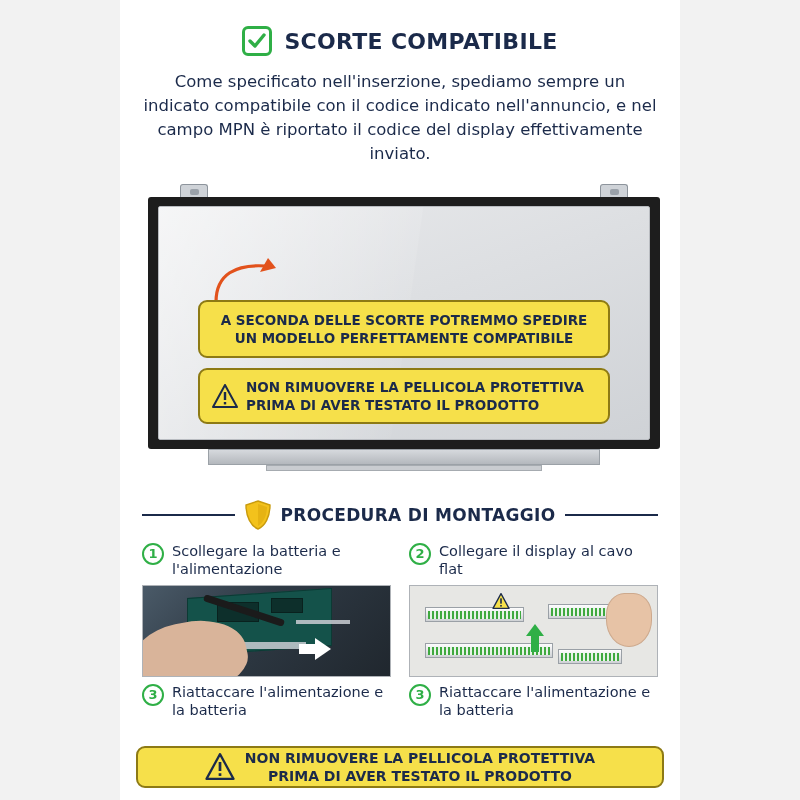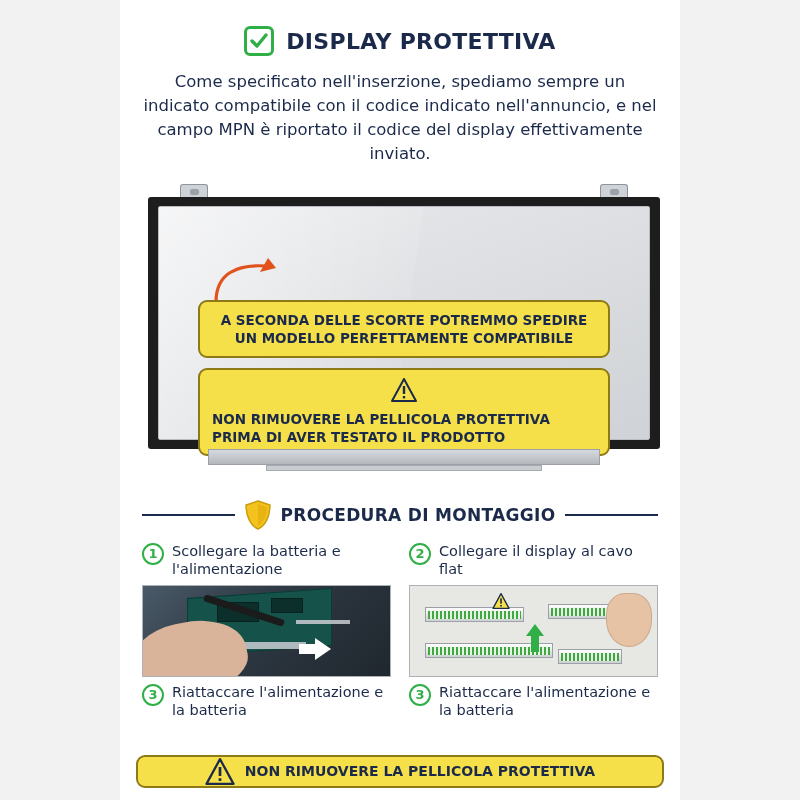--- a/index.html
+++ b/index.html
@@ -182,21 +182,20 @@
   }
   .yellow-box.one { top: 116px; }
   .yellow-box.two {
     top: 184px;
     display: flex;
     align-items: center;
     justify-content: center;
     gap: 8px;
     text-align: left;
     padding: 8px 12px;
-    flex-direction: column;
   }
   .warn-tri { flex: 0 0 auto; }
 
   
   .proc-head {
     display: flex;
     align-items: center;
     gap: 10px;
     margin: 16px 22px 0 22px;
   }
@@ -406,21 +405,21 @@
   <div class="side-band right"></div>
 
   <div class="content">
 
     <div class="header-row">
       <span class="check-box-icon">
         <svg width="20" height="20" viewBox="0 0 20 20" aria-hidden="true">
           <polyline points="3,10 8,15 17,4" fill="none" stroke="#2faf46" stroke-width="3.4" stroke-linecap="round" stroke-linejoin="round"></polyline>
         </svg>
       </span>
-      <span class="header-title">DISPLAY PROTETTIVA</span>
+      <span class="header-title">SCORTE COMPATIBILE</span>
     </div>
 
     <p class="intro">Come specificato nell'inserzione, spediamo sempre un indicato compatibile con il codice indicato nell'annuncio, e nel campo MPN è riportato il codice del display effettivamente inviato.</p>
 
     <div class="screen-wrap">
       <div class="tab l"></div>
       <div class="tab r"></div>
 
       <div class="screen-outer">
         <div class="screen-inner">
@@ -519,16 +518,17 @@
   </div>
 
   <div class="footer-banner">
     <svg width="30" height="27" viewBox="0 0 26 24">
       <polygon points="13,1 25,23 1,23" fill="#f6e04a" stroke="#1b2a4a" stroke-width="2" stroke-linejoin="round"></polygon>
       <rect x="11.8" y="8" width="2.4" height="8" fill="#1b2a4a"></rect>
       <rect x="11.8" y="18" width="2.4" height="2.4" fill="#1b2a4a"></rect>
     </svg>
     <div class="footer-text">
       <div>NON RIMUOVERE LA PELLICOLA PROTETTIVA</div>
+      <div>PRIMA DI AVER TESTATO IL PRODOTTO</div>
     </div>
   </div>
 
 </div>
 
 </body></html>

